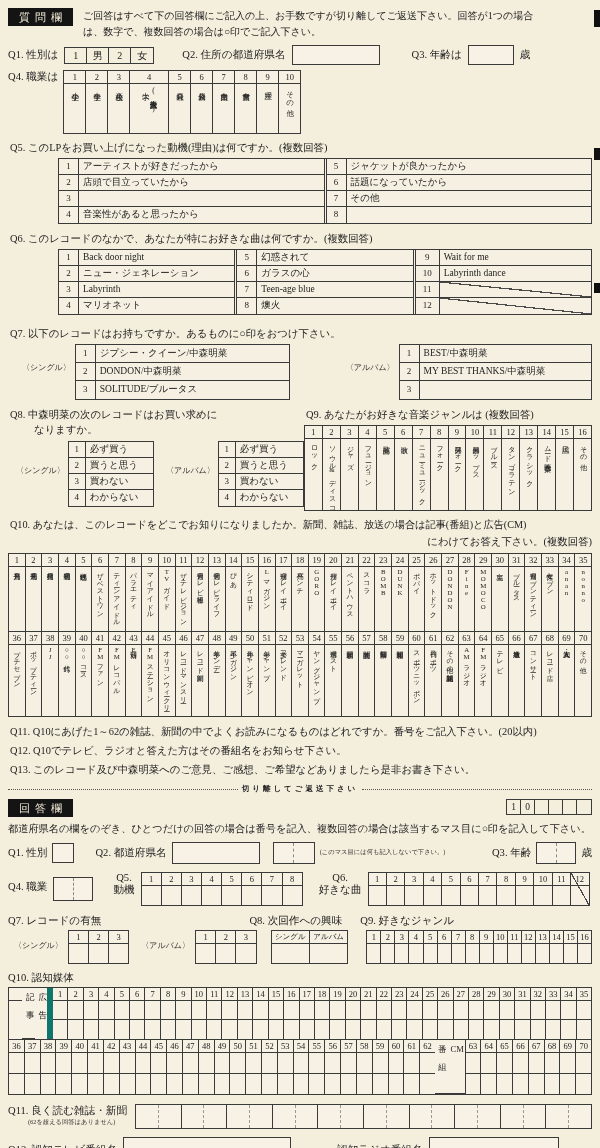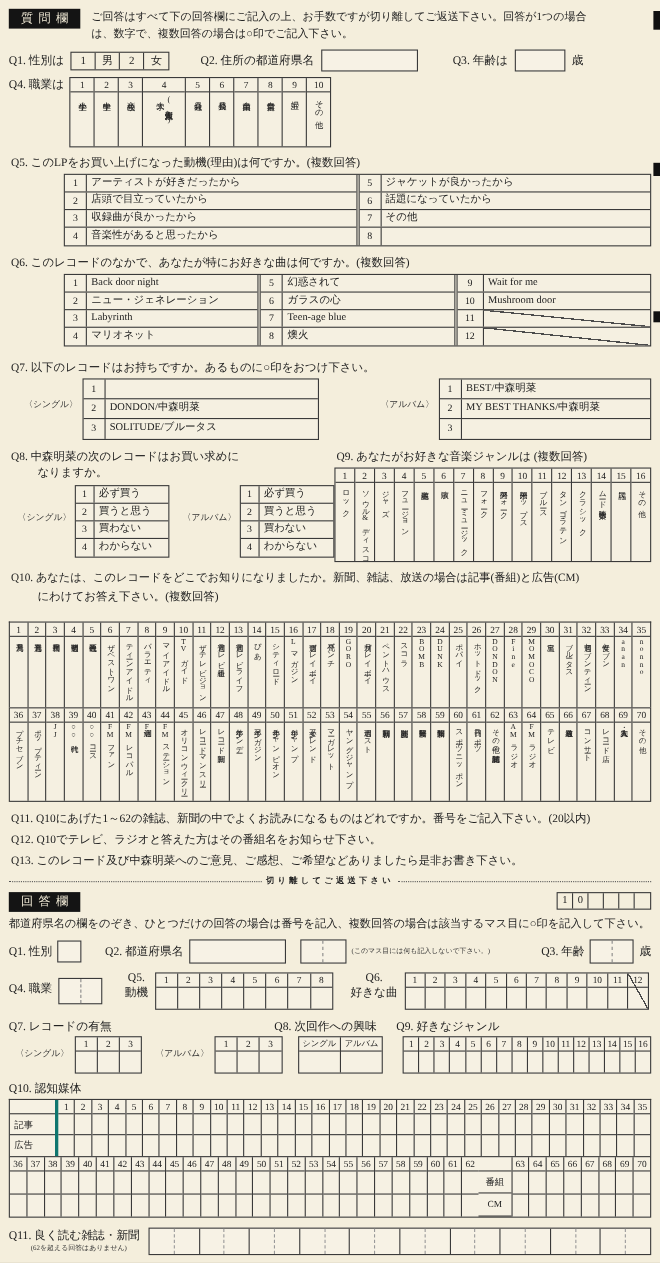--- a/index.html
+++ b/index.html
@@ -68,31 +68,31 @@
   .g-a5 .acol:nth-child(5){border-right-width:1.6px;}
   .g-a6{width:222px;height:34px;}
   .g-a6 .acol:nth-child(5),.g-a6 .acol:nth-child(9){border-right-width:1.6px;}
   .g-a7{width:68px;height:34px;}
   .g-a8{width:86px;height:34px;}
   .g-a8 .anum{font-size:7.5px;}
   .g-a9{width:250px;height:34px;}
   .g-a9 .acol:nth-child(5),.g-a9 .acol:nth-child(9),.g-a9 .acol:nth-child(13){border-right-width:1.6px;}
 
   .g-a10top{height:52px;border-bottom:0;}
-  .labcol{width:44px;display:flex;flex-direction:column;border-right:3px solid #0f766e;}
+  .labcol{width:44px;display:flex;border-right:6px solid #0f766e;}
   .labcol .lc{flex:1;border-bottom:1px solid #3a3a3a;font-size:8.5px;padding-left:4px;line-height:18px;}
   .labcol .lc:last-child{border-bottom:0;}
   .labcol .lc.h{height:13px;flex:0 0 13px;}
   .colwrap{flex:1;display:flex;min-width:0;}
   .colwrap .acol:nth-child(5n+1){border-right-width:1.5px;}
   .colwrap .acol:last-child{border-right:0;}
   .g-a10bot{height:56px;}
   .seg{display:contents;}
   .g-a10bot .acol:nth-child(5n+1){border-right-width:1.5px;}
-  .gapcol{flex:2;display:flex;flex-direction:column;border-right:1px solid #3a3a3a;}
+  .gapcol{flex:2;display:flex;flex-direction:row;border-right:1px solid #3a3a3a;}
   .gapcol .anum{border-bottom:1px solid #3a3a3a;}
   .gapcol .acell{text-align:center;font-size:8.5px;line-height:18px;}
 
   
   .pair{display:flex;border:1px solid #3a3a3a;background:rgba(255,255,255,.25);}
   .pair i{flex:1;}
   .pair i+i{border-left:1px dashed #888;}
 
   .codes{display:flex;border:1px solid #3a3a3a;height:16px;}
   .codes .ccell{width:14px;border-right:1px solid #3a3a3a;text-align:center;font-size:9.5px;line-height:14px;}
@@ -239,21 +239,20 @@
     <div class="lrow">
         <div class="lnum">1</div>
         <div class="llab">アーティストが好きだったから</div>
       </div>
         <div class="lrow">
         <div class="lnum">2</div>
         <div class="llab">店頭で目立っていたから</div>
       </div>
         <div class="lrow">
         <div class="lnum">3</div>
-        <div class="llab">収録曲が良かったから</div>
       </div>
         <div class="lrow">
         <div class="lnum">4</div>
         <div class="llab">音楽性があると思ったから</div>
       </div>
       </div>
     <div class="half">
 
     <div class="lrow">
         <div class="lnum">5</div>
@@ -315,40 +314,41 @@
       </div>
       </div>
     <div class="third">
 
     <div class="lrow">
         <div class="lnum" style="width:24px;">9</div>
         <div class="llab">Wait for me</div>
       </div>
         <div class="lrow">
         <div class="lnum" style="width:24px;">10</div>
-        <div class="llab">Mushroom door</div>
+        <div class="llab">Labyrinth dance</div>
       </div>
         <div class="lrow">
         <div class="lnum" style="width:24px;">11</div>
         <div class="llab diag"></div>
       </div>
         <div class="lrow">
         <div class="lnum" style="width:24px;">12</div>
         <div class="llab diag"></div>
       </div>
       </div>
   </div>
 
   <div class="qtitle" style="margin-top:12px;">Q7. 以下のレコードはお持ちですか。あるものに○印をおつけ下さい。</div>
   <div class="row" style="align-items:flex-start;">
     <span class="tag" style="margin:18px 4px 0 14px;">〈シングル〉</span>
     <div class="ltable" style="width:238px;">
 
     <div class="lrow" style="height:18px;">
         <div class="lnum" style="line-height:17px;">1</div>
+        <div class="llab" style="line-height:17px;">ジプシー・クイーン/中森明菜</div>
       </div>
         <div class="lrow" style="height:18px;">
         <div class="lnum" style="line-height:17px;">2</div>
         <div class="llab" style="line-height:17px;">DONDON/中森明菜</div>
       </div>
         <div class="lrow" style="height:18px;">
         <div class="lnum" style="line-height:17px;">3</div>
         <div class="llab" style="line-height:17px;">SOLITUDE/ブルータス</div>
       </div>
       </div>
@@ -529,21 +529,21 @@
             <div class="vnum">16</div>
             <div class="vlab">
               <span class="vt">その他</span>
             </div>
           </div>
         </div>
     </div>
   </div>
 
   <div class="qtitle" style="margin-top:7px;font-size:10.2px;">Q10. あなたは、このレコードをどこでお知りになりましたか。新聞、雑誌、放送の場合は記事(番組)と広告(CM)</div>
-  <div class="qtitle" style="margin:0 0 16px 26px;">にわけてお答え下さい。(複数回答)</div>
+  <div class="qtitle" style="margin:0 0 4px 26px;text-align:right;">にわけてお答え下さい。(複数回答)</div>
   <div class="vgrid g-q10 top">
 
       <div class="vcol">
         <div class="vnum">1</div>
         <div class="vlab">
           <span class="vt">月刊平凡</span>
         </div>
       </div>
 
       <div class="vcol">

